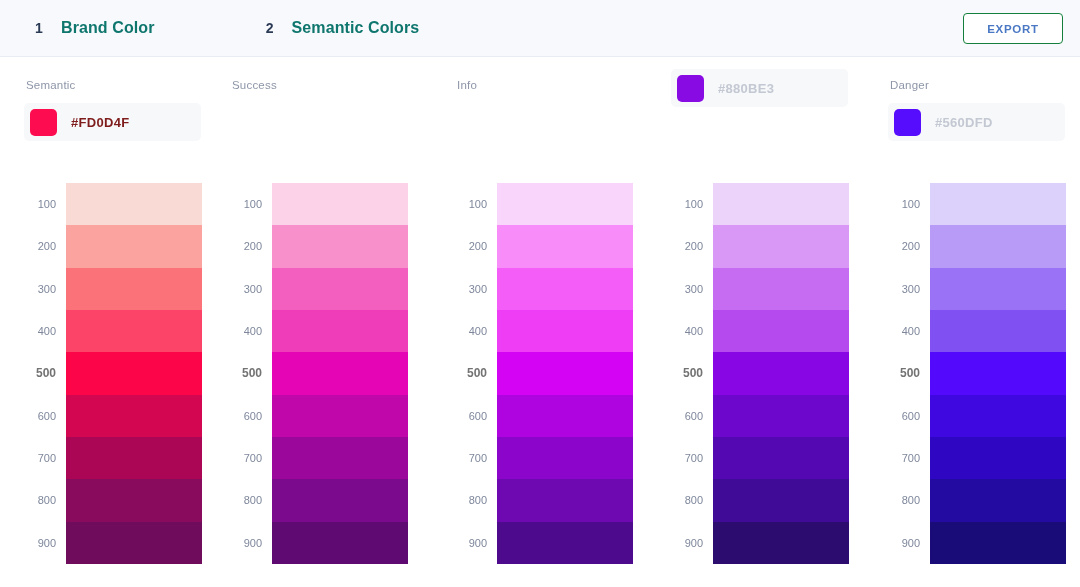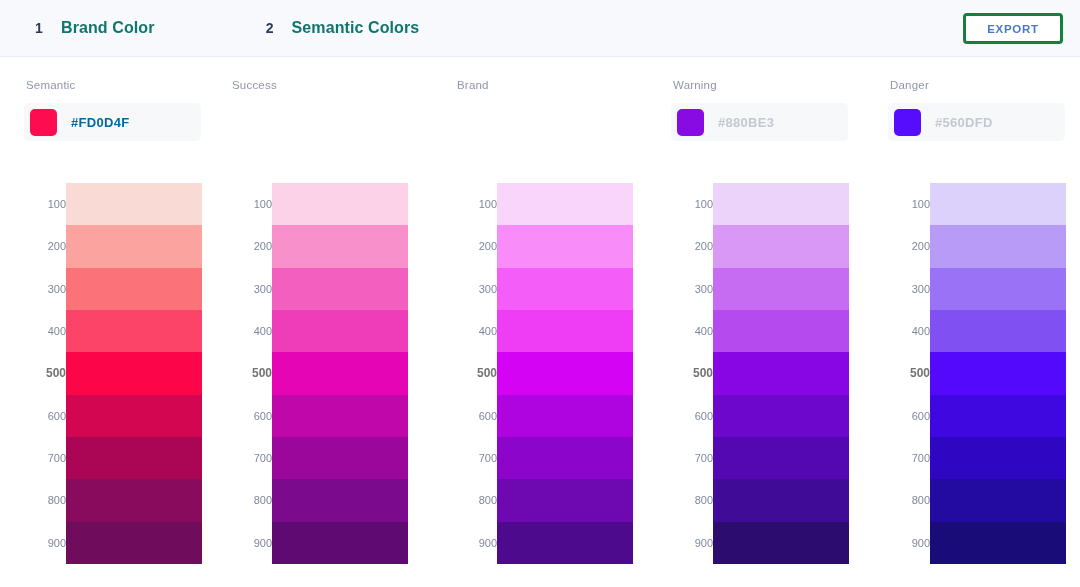--- a/index.html
+++ b/index.html
@@ -27,21 +27,21 @@
     font-size: 14px; font-weight: bold; color: #2b3a55;
     width: 16px; text-align: center;
   }
   .step-label {
     font-size: 16px; font-weight: bold; color: #0f766e;
     margin-left: 14px; letter-spacing: .1px;
   }
   .export-btn {
     position: absolute; right: 17px; top: 13px;
     width: 100px; height: 31px;
-    border: 3px solid #15803d;
+    border: 1px solid #15803d;
     border-radius: 4px;
     background: #ffffff;
     color: #4a78c4;
     font-size: 11.5px; font-weight: bold;
     letter-spacing: .7px;
     display: flex; align-items: center; justify-content: center;
     cursor: pointer;
   }
 
   
@@ -73,38 +73,39 @@
     width: 27px; height: 27px;
     border-radius: 5px;
     margin-left: 6px;
     flex: 0 0 auto;
   }
   .hex-text {
     margin-left: 14px;
     font-size: 13px; font-weight: bold;
     letter-spacing: .3px;
   }
-  .hex-text.filled { color: #0369a1; }
+  .hex-text.filled { color: #7f1d1d; }
   .hex-text.placeholder { color: #c3c8d2; }
 
   
   .scale {
     position: absolute; top: 126px; left: 0;
     width: 216px; height: 381px;
   }
   .row {
     position: relative;
     height: 42.33px;
     display: flex; align-items: center;
   }
   .tick {
     width: 42px;
     text-align: right;
     font-size: 11px;
     color: #7e879b;
+    padding-right: 10px;
     flex: 0 0 auto;
   }
   .tick.bold {
     font-weight: bold;
     font-size: 12px;
     color: #737373;
   }
   .swatch {
     width: 136px; height: 42.33px;
     flex: 0 0 auto;
@@ -213,21 +214,21 @@
             <span class="swatch" style="background: rgb(124, 10, 140);"></span>
           </div>
         <div class="row">
             <span class="tick">900</span>
             <span class="swatch" style="background: rgb(95, 10, 114);"></span>
           </div>
       </div>
     </div>
 
     <div class="col col-2">
-      <div class="col-label">Brand</div>
+      <div class="col-label">Info</div>
       <div class="scale">
         <div class="row">
             <span class="tick">100</span>
             <span class="swatch" style="background: rgb(249, 212, 251);"></span>
           </div>
         <div class="row">
             <span class="tick">200</span>
             <span class="swatch" style="background: rgb(248, 141, 249);"></span>
           </div>
         <div class="row">
@@ -255,21 +256,20 @@
             <span class="swatch" style="background: rgb(110, 9, 177);"></span>
           </div>
         <div class="row">
             <span class="tick">900</span>
             <span class="swatch" style="background: rgb(78, 10, 140);"></span>
           </div>
       </div>
     </div>
 
     <div class="col col-3">
-      <div class="col-label">Warning</div>
       <div class="hex-field">
         <span class="chip" style="background: rgb(136, 11, 227);"></span>
         <span class="hex-text placeholder">#880BE3</span>
       </div>
       <div class="scale">
         <div class="row">
             <span class="tick">100</span>
             <span class="swatch" style="background: rgb(235, 211, 250);"></span>
           </div>
         <div class="row">

